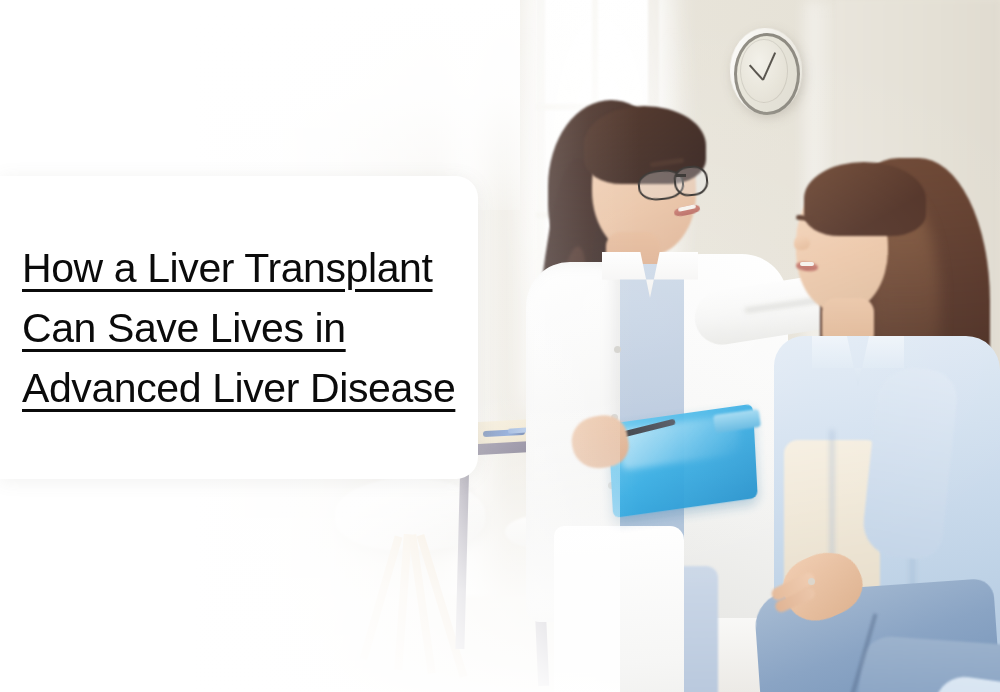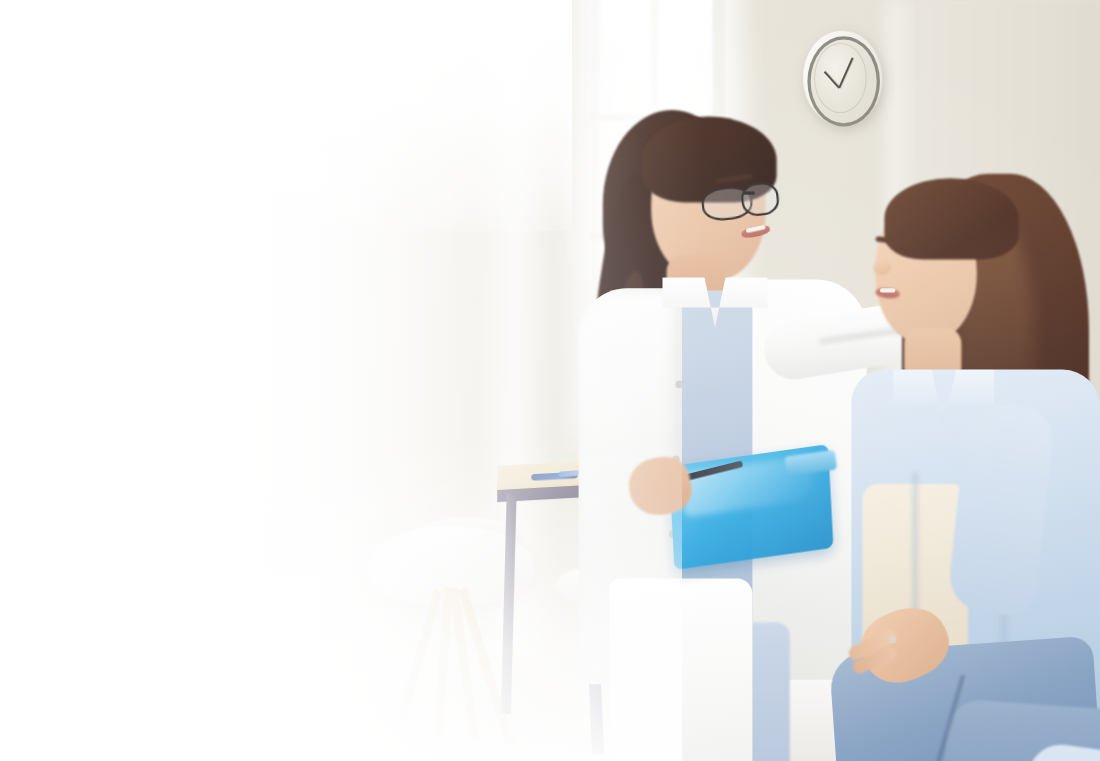--- a/index.html
+++ b/index.html
@@ -511,14 +511,19 @@
 
     </div>
 
     <div class="vignette"></div>
   </div>
 
   <div class="fade-left"></div>
   <div class="fade-top"></div>
   <div class="fade-bottom"></div>
 
+  <div class="title-card">
+    <div class="title-inner">
+      <h1 class="title-text">How a Liver Transplant Can Save Lives in Advanced Liver Disease</h1>
+    </div>
+  </div>
 
 </div>
 
 </body></html>

